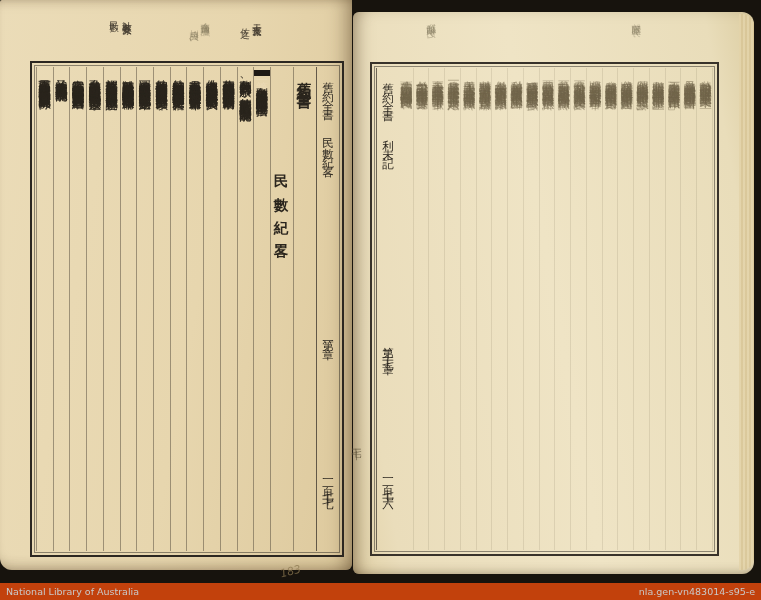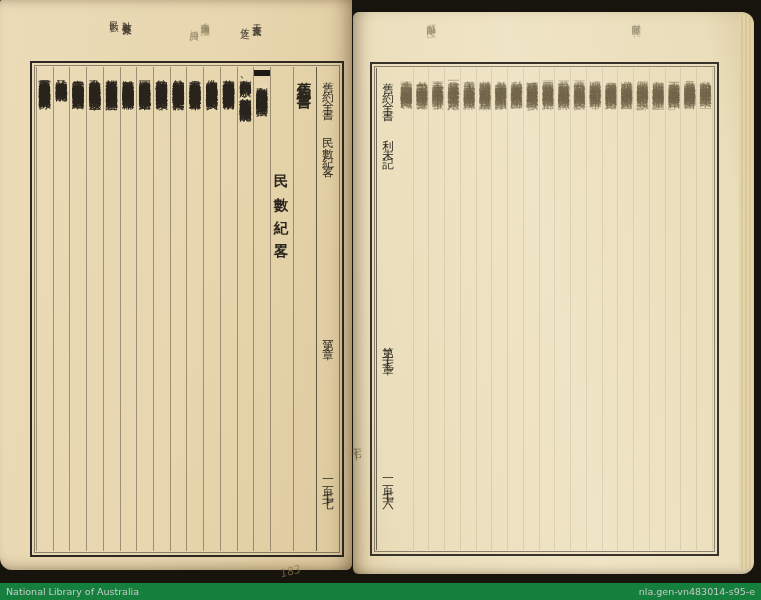--- a/index.html
+++ b/index.html
@@ -72,21 +72,21 @@
         font-size:9.5px;letter-spacing:1px;color:#453d31;line-height:11px;}
   .anno.mirror{transform:scaleX(-1);color:rgba(110,99,74,.35);filter:blur(.4px);}
   
   .gutter-mark{position:absolute;left:349px;top:440px;writing-mode:vertical-rl;text-orientation:upright;
                font-size:10px;color:rgba(92,81,58,.75);letter-spacing:2px;}
   .pencil{position:absolute;font-family:"DejaVu Sans",sans-serif;font-style:italic;
           color:rgba(140,120,80,.75);font-size:11px;}
   .pencil-1{left:280px;top:565px;transform:rotate(-14deg);}
   
   .footer{
-    position:absolute;left:0;top:583px;width:761px;height:17px;background:#15803d;
+    position:absolute;left:0;top:583px;width:761px;height:17px;background:#c2410c;
     display:flex;justify-content:space-between;align-items:center;
     padding:0 6px;box-sizing:border-box;
     font-family:"DejaVu Sans",sans-serif;font-size:9.5px;color:#c9c9c9;
   }
 </style>
 </head>
 <body>
 
 <div class="page page-left">
 

